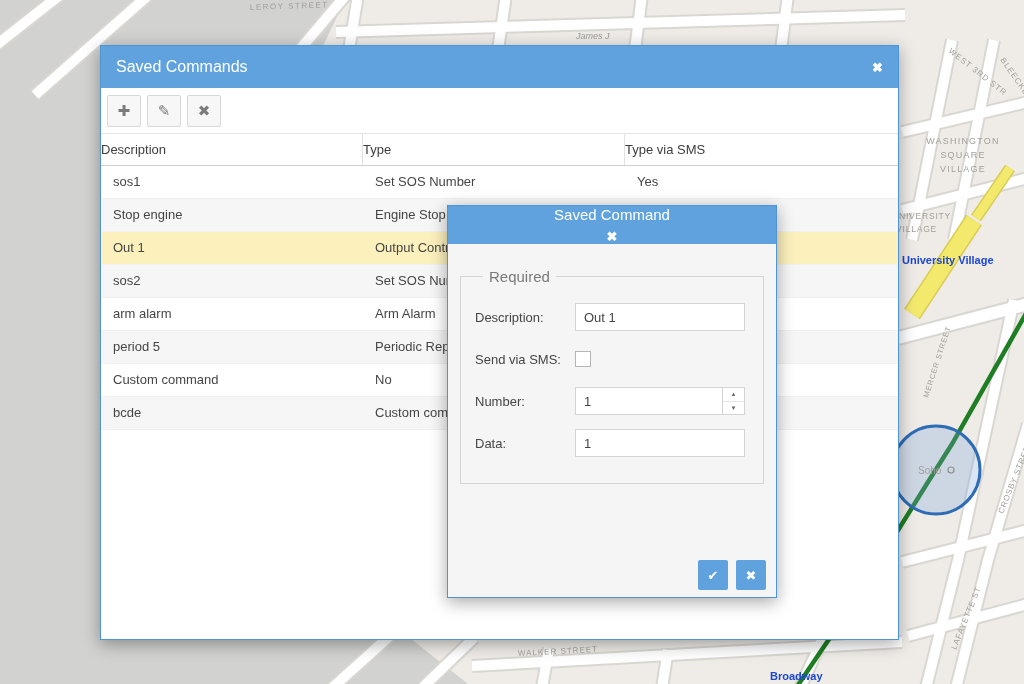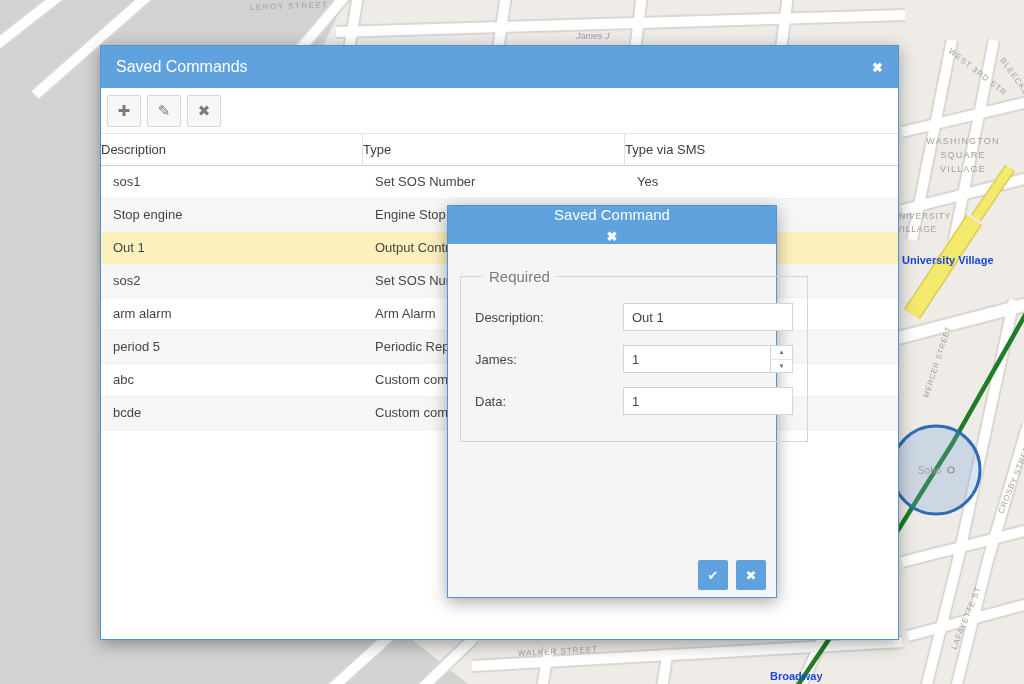--- a/index.html
+++ b/index.html
@@ -67,21 +67,21 @@
     height:38px; background: var(--accent, #5fa2dd);
     display:flex; align-items:center; padding:0 13px; color:#fff;flex-direction:column;
   }
   .dialog-title { flex:1; font-size:15px; }
 
   .dialog fieldset {
     margin:24px 12px 0; border:1px solid #d4d4d4; padding:18px 14px 26px;
   }
   .dialog legend { padding:0 6px; margin-left:8px; color:#7a7a7a; font-size:15px; }
 
-  .form-row { display:flex; align-items:center; margin-bottom:14px; height:28px;gap:48px; }
+  .form-row { display:flex; align-items:center; margin-bottom:14px; height:28px; }
   .form-row:last-child { margin-bottom:0;align-items:center; }
   .form-label { width:100px; font-size:13px; color:#454545; }
 
   input.text {
     width:170px; height:28px; border:1px solid #d4d4d4; background:#fff;
     padding:0 8px; font-size:13px; color:#454545;
     font-family:"Liberation Sans", sans-serif;
   }
   .checkbox { width:16px; height:16px; border:1px solid #b5b5b5; background:#fff; display:inline-block; cursor:pointer; }
 
@@ -244,21 +244,20 @@
         <div class="grid-cell col-0">arm alarm</div>
         <div class="grid-cell col-1">Arm Alarm</div>
         <div class="grid-cell col-2">No</div>
       </div>
       <div class="grid-row alt">
         <div class="grid-cell col-0">period 5</div>
         <div class="grid-cell col-1">Periodic Reporting</div>
         <div class="grid-cell col-2">No</div>
       </div>
       <div class="grid-row">
-        <div class="grid-cell col-0">abc</div>
         <div class="grid-cell col-1">Custom command</div>
         <div class="grid-cell col-2">No</div>
       </div>
       <div class="grid-row alt">
         <div class="grid-cell col-0">bcde</div>
         <div class="grid-cell col-1">Custom command</div>
         <div class="grid-cell col-2">No</div>
       </div>
     </div>
 </div>
@@ -270,24 +269,28 @@
   </div>
 
   <fieldset>
     <legend>Required</legend>
 
     <div class="form-row">
       <div class="form-label">Description:</div>
       <input class="text" type="text" value="Out 1" style="">
     </div>
 
-
-
     <div class="form-row">
-      <div class="form-label">James:</div>
+      <div class="form-label">Send via SMS:</div>
+      <span class="checkbox"></span>
+    </div>
+
+
+    <div class="form-row">
+      <div class="form-label">Number:</div>
       <div class="spinner">
         <input type="text" value="1" style="">
         <div class="spin-triggers">
           <div class="spin-up">▲</div>
           <div class="spin-down">▼</div>
         </div>
       </div>
     </div>
 
     <div class="form-row">

